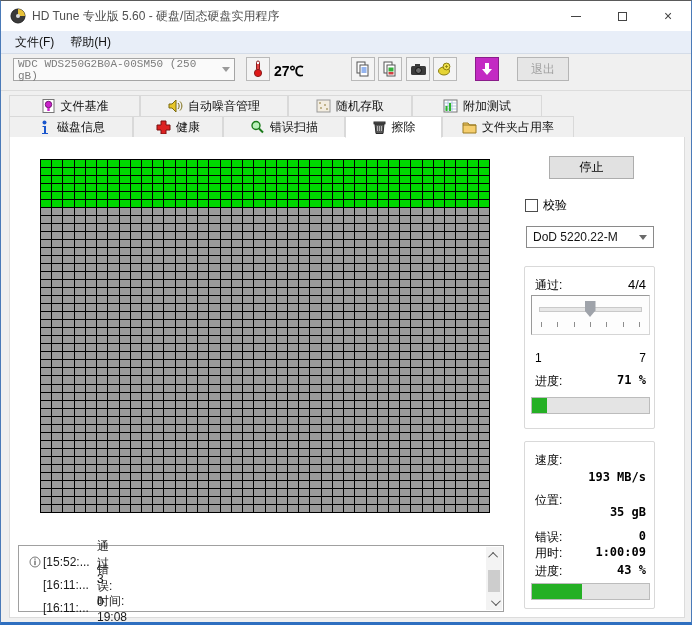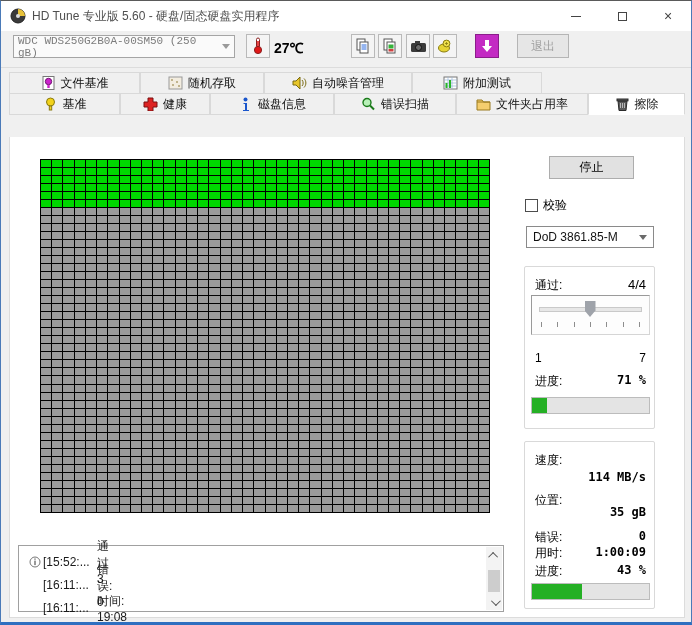--- a/index.html
+++ b/index.html
@@ -95,20 +95,24 @@
         </div>
       <div class="winbtn">
           <div class="glyph-max"></div>
         </div>
       <div class="winbtn">
           <div class="glyph-close">×</div>
         </div>
     </div>
   </div>
 
+  <div class="menubar">
+    <div class="menu-item">文件(F)</div>
+    <div class="menu-item">帮助(H)</div>
+  </div>
 
   <div class="toolbar">
     <div class="drive-select">
       <span>WDC WDS250G2B0A-00SM50 (250 gB)</span>
       <span class="chev"></span>
     </div>
     <div class="tbtn" style="left:245px;">
       <svg width="14" height="18" viewBox="0 0 14 18">
         <rect x="5.5" y="1" width="3" height="10" rx="1.5" fill="#fff" stroke="#8a2020"></rect>
         <rect x="6.2" y="4" width="1.6" height="8" fill="#e01818"></rect>
@@ -156,89 +160,82 @@
   <div class="tabs">
     <div class="tabrow tabrow1">
       <div class="tab" style="width:131px">
         <svg class="ticon" viewBox="0 0 15 14">
           <rect x="2" y="0.5" width="11" height="13" fill="#fff" stroke="#777"></rect>
           <circle cx="7.5" cy="5.5" r="3.2" fill="#cc22cc" stroke="#701470"></circle>
           <rect x="6.3" y="9" width="2.4" height="3" fill="#cc22cc"></rect>
         </svg>
         <span>文件基准</span>
       </div>
+      <div class="tab" style="width:148px">
+        <svg class="ticon" viewBox="0 0 15 14">
+          <path d="M1 5h3l4-4v12l-4-4H1z" fill="#e8c62a" stroke="#7a6a10"></path>
+          <path d="M10 4c1.5 1.5 1.5 4.5 0 6M12 2.5c2.5 2.5 2.5 6.5 0 9" stroke="#7a6a10" fill="none"></path>
+        </svg>
+        <span>自动噪音管理</span>
+      </div>
       <div class="tab" style="width:124px">
         <svg class="ticon" viewBox="0 0 15 14">
           <rect x="1" y="1" width="13" height="12" fill="#f3ede0" stroke="#999"></rect>
           <circle cx="4" cy="4" r="1" fill="#b0a070"></circle>
             <circle cx="9" cy="6" r="1" fill="#b0a070"></circle>
           <circle cx="5" cy="9" r="1" fill="#b0a070"></circle>
             <circle cx="11" cy="10" r="1" fill="#b0a070"></circle>
         </svg>
         <span>随机存取</span>
-      </div>
-      <div class="tab" style="width:148px">
-        <svg class="ticon" viewBox="0 0 15 14">
-          <path d="M1 5h3l4-4v12l-4-4H1z" fill="#e8c62a" stroke="#7a6a10"></path>
-          <path d="M10 4c1.5 1.5 1.5 4.5 0 6M12 2.5c2.5 2.5 2.5 6.5 0 9" stroke="#7a6a10" fill="none"></path>
-        </svg>
-        <span>自动噪音管理</span>
       </div>
       <div class="tab" style="width:130px">
         <svg class="ticon" viewBox="0 0 15 14">
           <rect x="1" y="1" width="13" height="12" fill="#fff" stroke="#777"></rect>
           <path d="M1 4h13M1 7h13M1 10h13M5 1v12M9 1v12" stroke="#9ab4d6" stroke-width="0.7"></path>
           <rect x="2.5" y="7" width="2" height="5" fill="#2ab52a"></rect>
           <rect x="6" y="4" width="2" height="8" fill="#2ab52a"></rect>
         </svg>
         <span>附加测试</span>
       </div>
     </div>
     <div class="tabrow tabrow2">
-      <div class="tab" style="width:111px">
+      <div class="tab" style="width:124px">
         <svg class="ticon" viewBox="0 0 15 14">
-          <circle cx="7.5" cy="5" r="4" fill="#f2d21a" stroke="#8a7a10"></circle>
-          <rect x="6.3" y="9" width="2.4" height="4" fill="#f2d21a" stroke="#8a7a10"></rect>
+          <circle cx="7.5" cy="2.5" r="2" fill="#1a56cc"></circle>
+          <path d="M5.5 6h3.5v7h2v1H5v-1h2V7H5.5z" fill="#1a56cc"></path>
         </svg>
-        <span>基准</span>
+        <span>磁盘信息</span>
       </div>
       <div class="tab" style="width:90px">
         <svg class="ticon" viewBox="0 0 15 14">
           <path d="M5 1h5v4h4v5h-4v4H5v-4H1V5h4z" fill="#dd2222" stroke="#7a1010"></path>
         </svg>
         <span>健康</span>
-      </div>
-      <div class="tab" style="width:124px">
-        <svg class="ticon" viewBox="0 0 15 14">
-          <circle cx="7.5" cy="2.5" r="2" fill="#1a56cc"></circle>
-          <path d="M5.5 6h3.5v7h2v1H5v-1h2V7H5.5z" fill="#1a56cc"></path>
-        </svg>
-        <span>磁盘信息</span>
       </div>
       <div class="tab" style="width:122px">
         <svg class="ticon" viewBox="0 0 15 14">
           <circle cx="6" cy="5.5" r="4" fill="#b8f0b8" stroke="#1a7a1a" stroke-width="1.4"></circle>
           <path d="M9 8.5 L13 12.5" stroke="#1a7a1a" stroke-width="2"></path>
         </svg>
         <span>错误扫描</span>
       </div>
-      <div class="tab" style="width:132px">
-        <svg class="ticon" viewBox="0 0 15 14">
-          <path d="M1 3h5l1.5 2H14v8H1z" fill="#f5ce6e" stroke="#9a7a20"></path>
-          <path d="M1 5h13" stroke="#9a7a20"></path>
-        </svg>
-        <span>文件夹占用率</span>
-      </div>
       <div class="tab active" style="width:97px">
         <svg class="ticon" viewBox="0 0 15 14">
           <path d="M3 4h9l-1 9.5H4z" fill="#5a5a5a" stroke="#2a2a2a"></path>
           <rect x="2" y="2" width="11" height="1.8" fill="#5a5a5a" stroke="#2a2a2a"></rect>
           <path d="M5.5 6v5M7.5 6v5M9.5 6v5" stroke="#cfcfcf" stroke-width="0.8"></path>
         </svg>
         <span>擦除</span>
+      </div>
+      <div class="tab" style="width:132px">
+        <svg class="ticon" viewBox="0 0 15 14">
+          <path d="M1 3h5l1.5 2H14v8H1z" fill="#f5ce6e" stroke="#9a7a20"></path>
+          <path d="M1 5h13" stroke="#9a7a20"></path>
+        </svg>
+        <span>文件夹占用率</span>
       </div>
     </div>
   </div>
 
   <div class="page">
 
     <div class="blockgrid" style="grid-template-columns: repeat(40, 1fr);">
         <div style="background: rgb(0, 216, 0);"></div>
         <div style="background: rgb(0, 216, 0);"></div>
         <div style="background: rgb(0, 216, 0);"></div>
@@ -2002,21 +1999,21 @@
       </div>
 
     <div class="stop-btn">停止</div>
 
     <div class="verify">
       <div class="checkbox"></div>
       <span>校验</span>
     </div>
 
     <div class="method-select">
-      <span>DoD 3861.85-M</span>
+      <span>DoD 5220.22-M</span>
       <span class="chev"></span>
     </div>
 
     <div class="groupbox gb-pass">
       <div class="row-lr" style="top:10px;">
         <span>通过:</span>
         <span class="passfrac">4/4</span>
       </div>
       <div class="sliderbox">
         <div class="slidertrack"></div>
@@ -2039,21 +2036,21 @@
         <span>进度:</span>
         <span class="val">71 %</span>
       </div>
       <div class="pbar" style="top:130px;">
         <div class="fill" style="width: 13%;"></div>
       </div>
     </div>
 
     <div class="groupbox gb-stats">
       <div class="lab" style="top:10px;">速度:</div>
-      <div class="val-right" style="top:28px;">114 MB/s</div>
+      <div class="val-right" style="top:28px;">193 MB/s</div>
       <div class="lab" style="top:50px;">位置:</div>
       <div class="val-right" style="top:63px;">35 gB</div>
       <div class="lab" style="top:87px;">错误:</div>
       <div class="val-right" style="top:87px;">0</div>
       <div class="lab" style="top:103px;">用时:</div>
       <div class="val-right" style="top:103px;">1:00:09</div>
       <div class="lab" style="top:121px;">进度:</div>
       <div class="val-right" style="top:121px;">43 %</div>
       <div class="pbar" style="top:141px;">
         <div class="fill" style="width: 43%;"></div>

